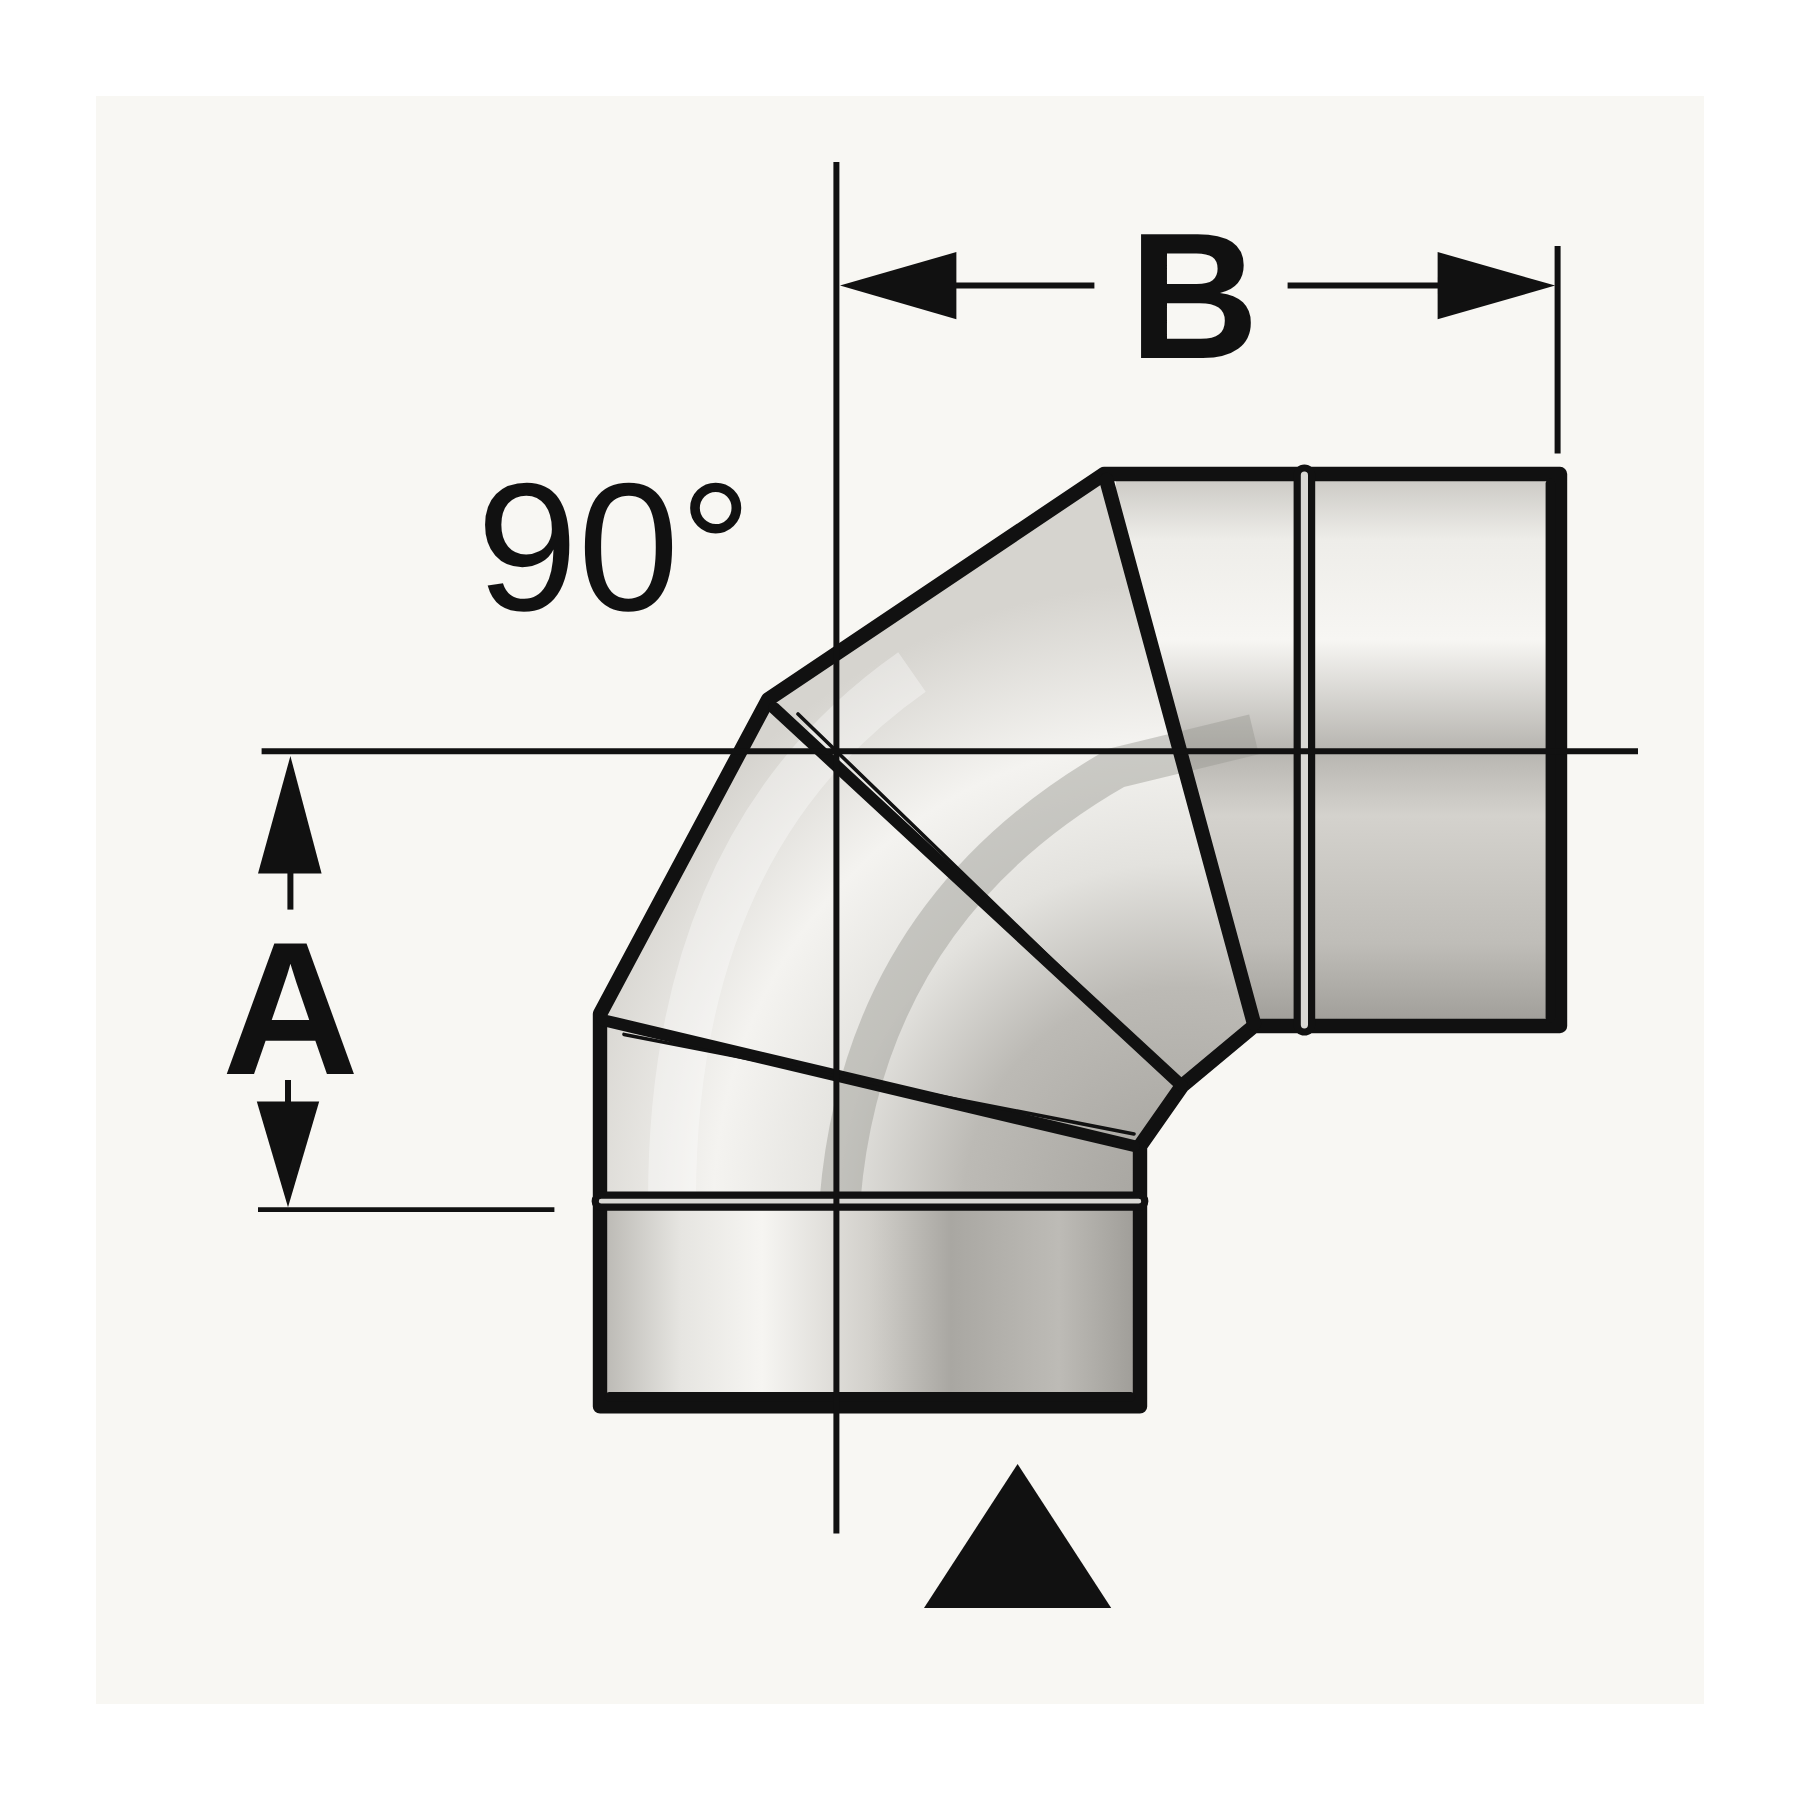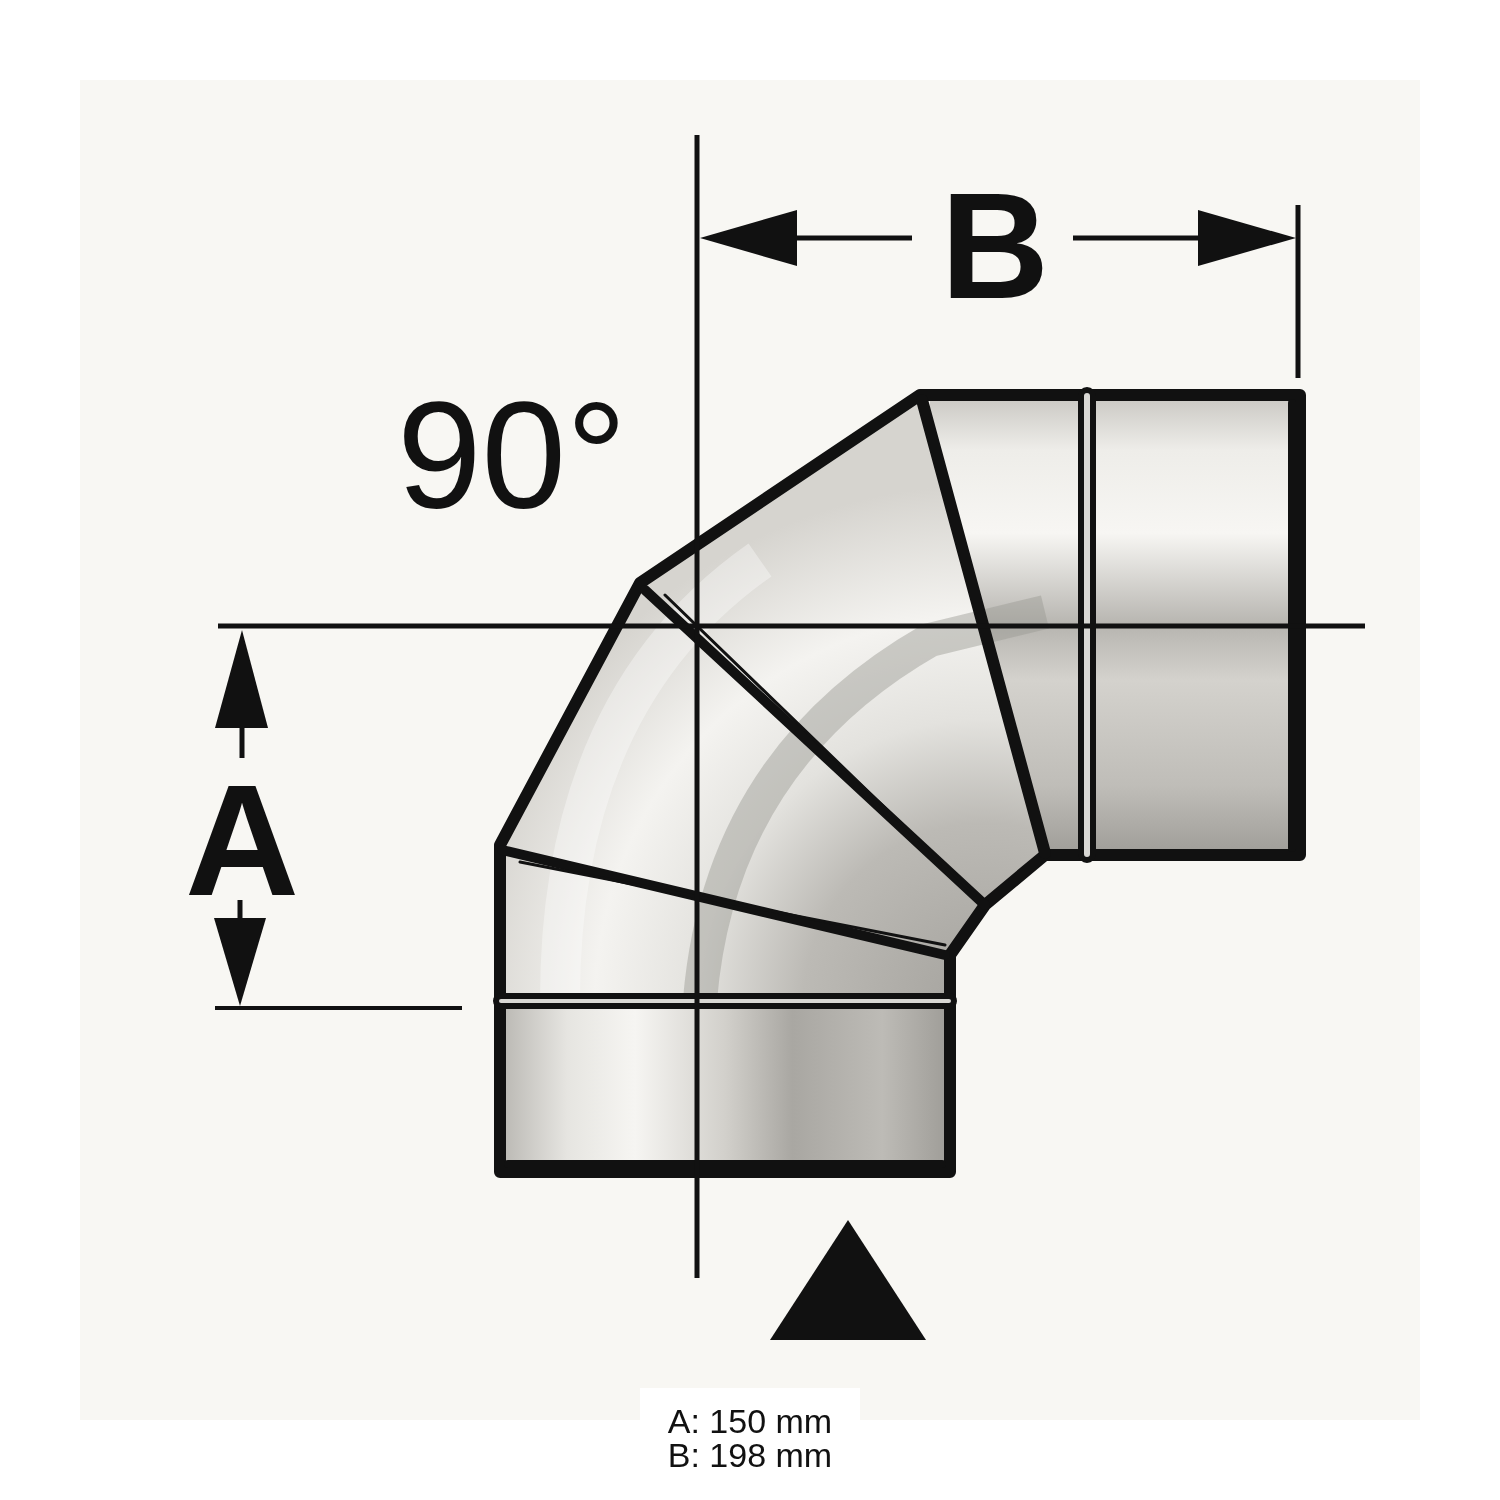--- a/index.html
+++ b/index.html
@@ -135,17 +135,13 @@
       <text class="label-text" x="242" y="895" font-size="158" text-anchor="middle" stroke="none">A</text>
       <line x1="240" y1="900" x2="240" y2="920" stroke-width="5"></line>
       <polygon points="240,1006 214,918 266,918" stroke="none"></polygon>
     </g>
 
     <text x="397" y="508" font-size="152" style="font-family: 'Liberation Sans', sans-serif; fill:#111111;">90°</text>
 
     <polygon points="848,1220 770,1340 926,1340" fill="#111111"></polygon>
   </svg>
 
-  <div class="caption">
-    <span class="row">A: 150 mm</span>
-    <span class="row">B: 198 mm</span>
-  </div>
 </div>
 
 </body></html>

